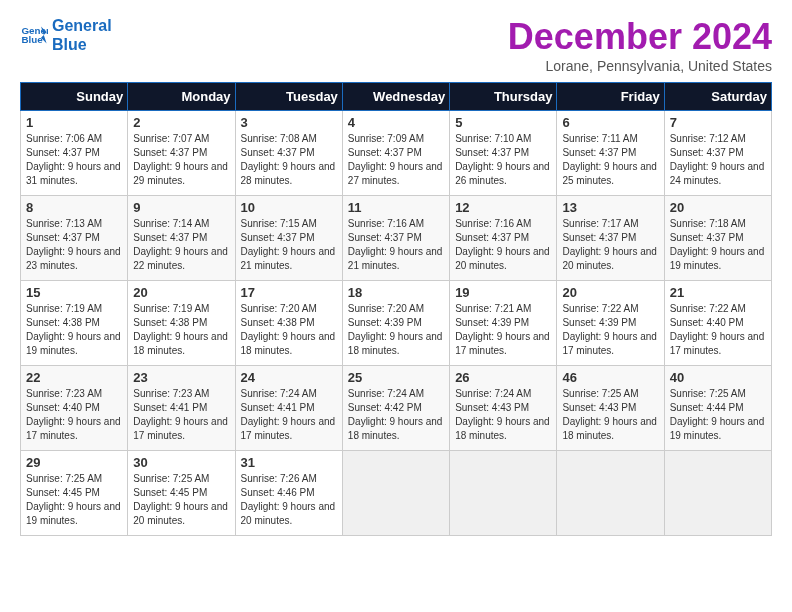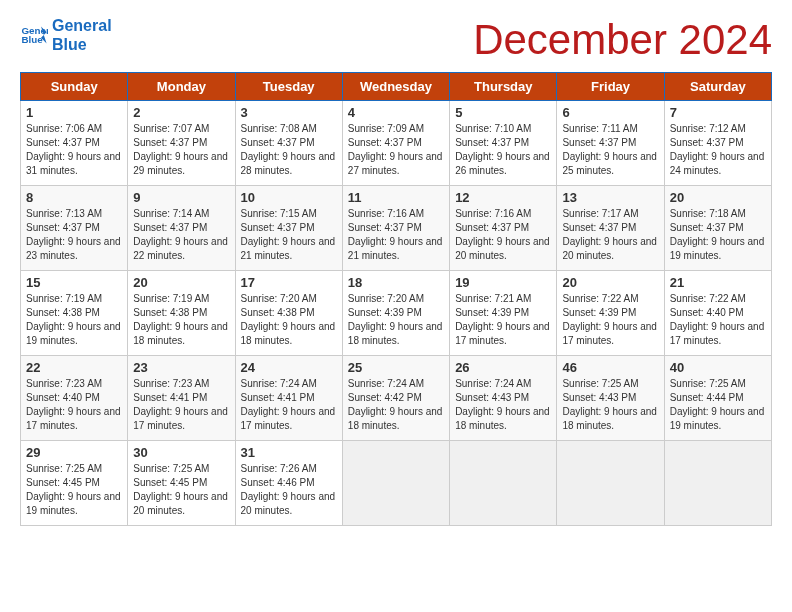--- a/index.html
+++ b/index.html
@@ -22,40 +22,40 @@
       gap: 4px;
     }
     .logo-icon {
       width: 28px;
       height: 28px;
     }
     .title-block {
       text-align: right;
     }
     .month-title {
-      font-size: 42px;
-      font-weight: normal;
-      color: #b91c1c;
+      font-size: 36px;
+      font-weight: bold;
+      color: #a21caf;
     }
     .location {
       font-size: 14px;
       color: #555;
     }
     table {
       width: 100%;
       border-collapse: collapse;
       table-layout: fixed;
     }
     th {
-      background: #c2410c;
+      background: #0f172a;
       color: #fff;
       font-size: 13px;
       font-weight: bold;
       padding: 6px 4px;
-      text-align: center;
+      text-align: right;
       border: 1px solid #1a6bbf;
     }
     td {
       border: 1px solid #ccc;
       vertical-align: top;
       padding: 4px 5px;
       font-size: 10.5px;
       color: #333;
       height: 85px;
     }
@@ -93,20 +93,21 @@
     </svg>
     <div>
       <div style="font-size:16px;font-weight:bold;color:#333;line-height:1.2;">
         <span style="color:#1a6bbf;">General</span><br>
         <span style="color:#1a6bbf;">Blue</span>
       </div>
     </div>
   </div>
   <div class="title-block">
     <div class="month-title">December 2024</div>
+    <div class="location">Lorane, Pennsylvania, United States</div>
   </div>
 </div>
 
 <table>
   <thead>
     <tr>
     <th>Sunday</th>
         <th>Monday</th>
         <th>Tuesday</th>
         <th>Wednesday</th>

